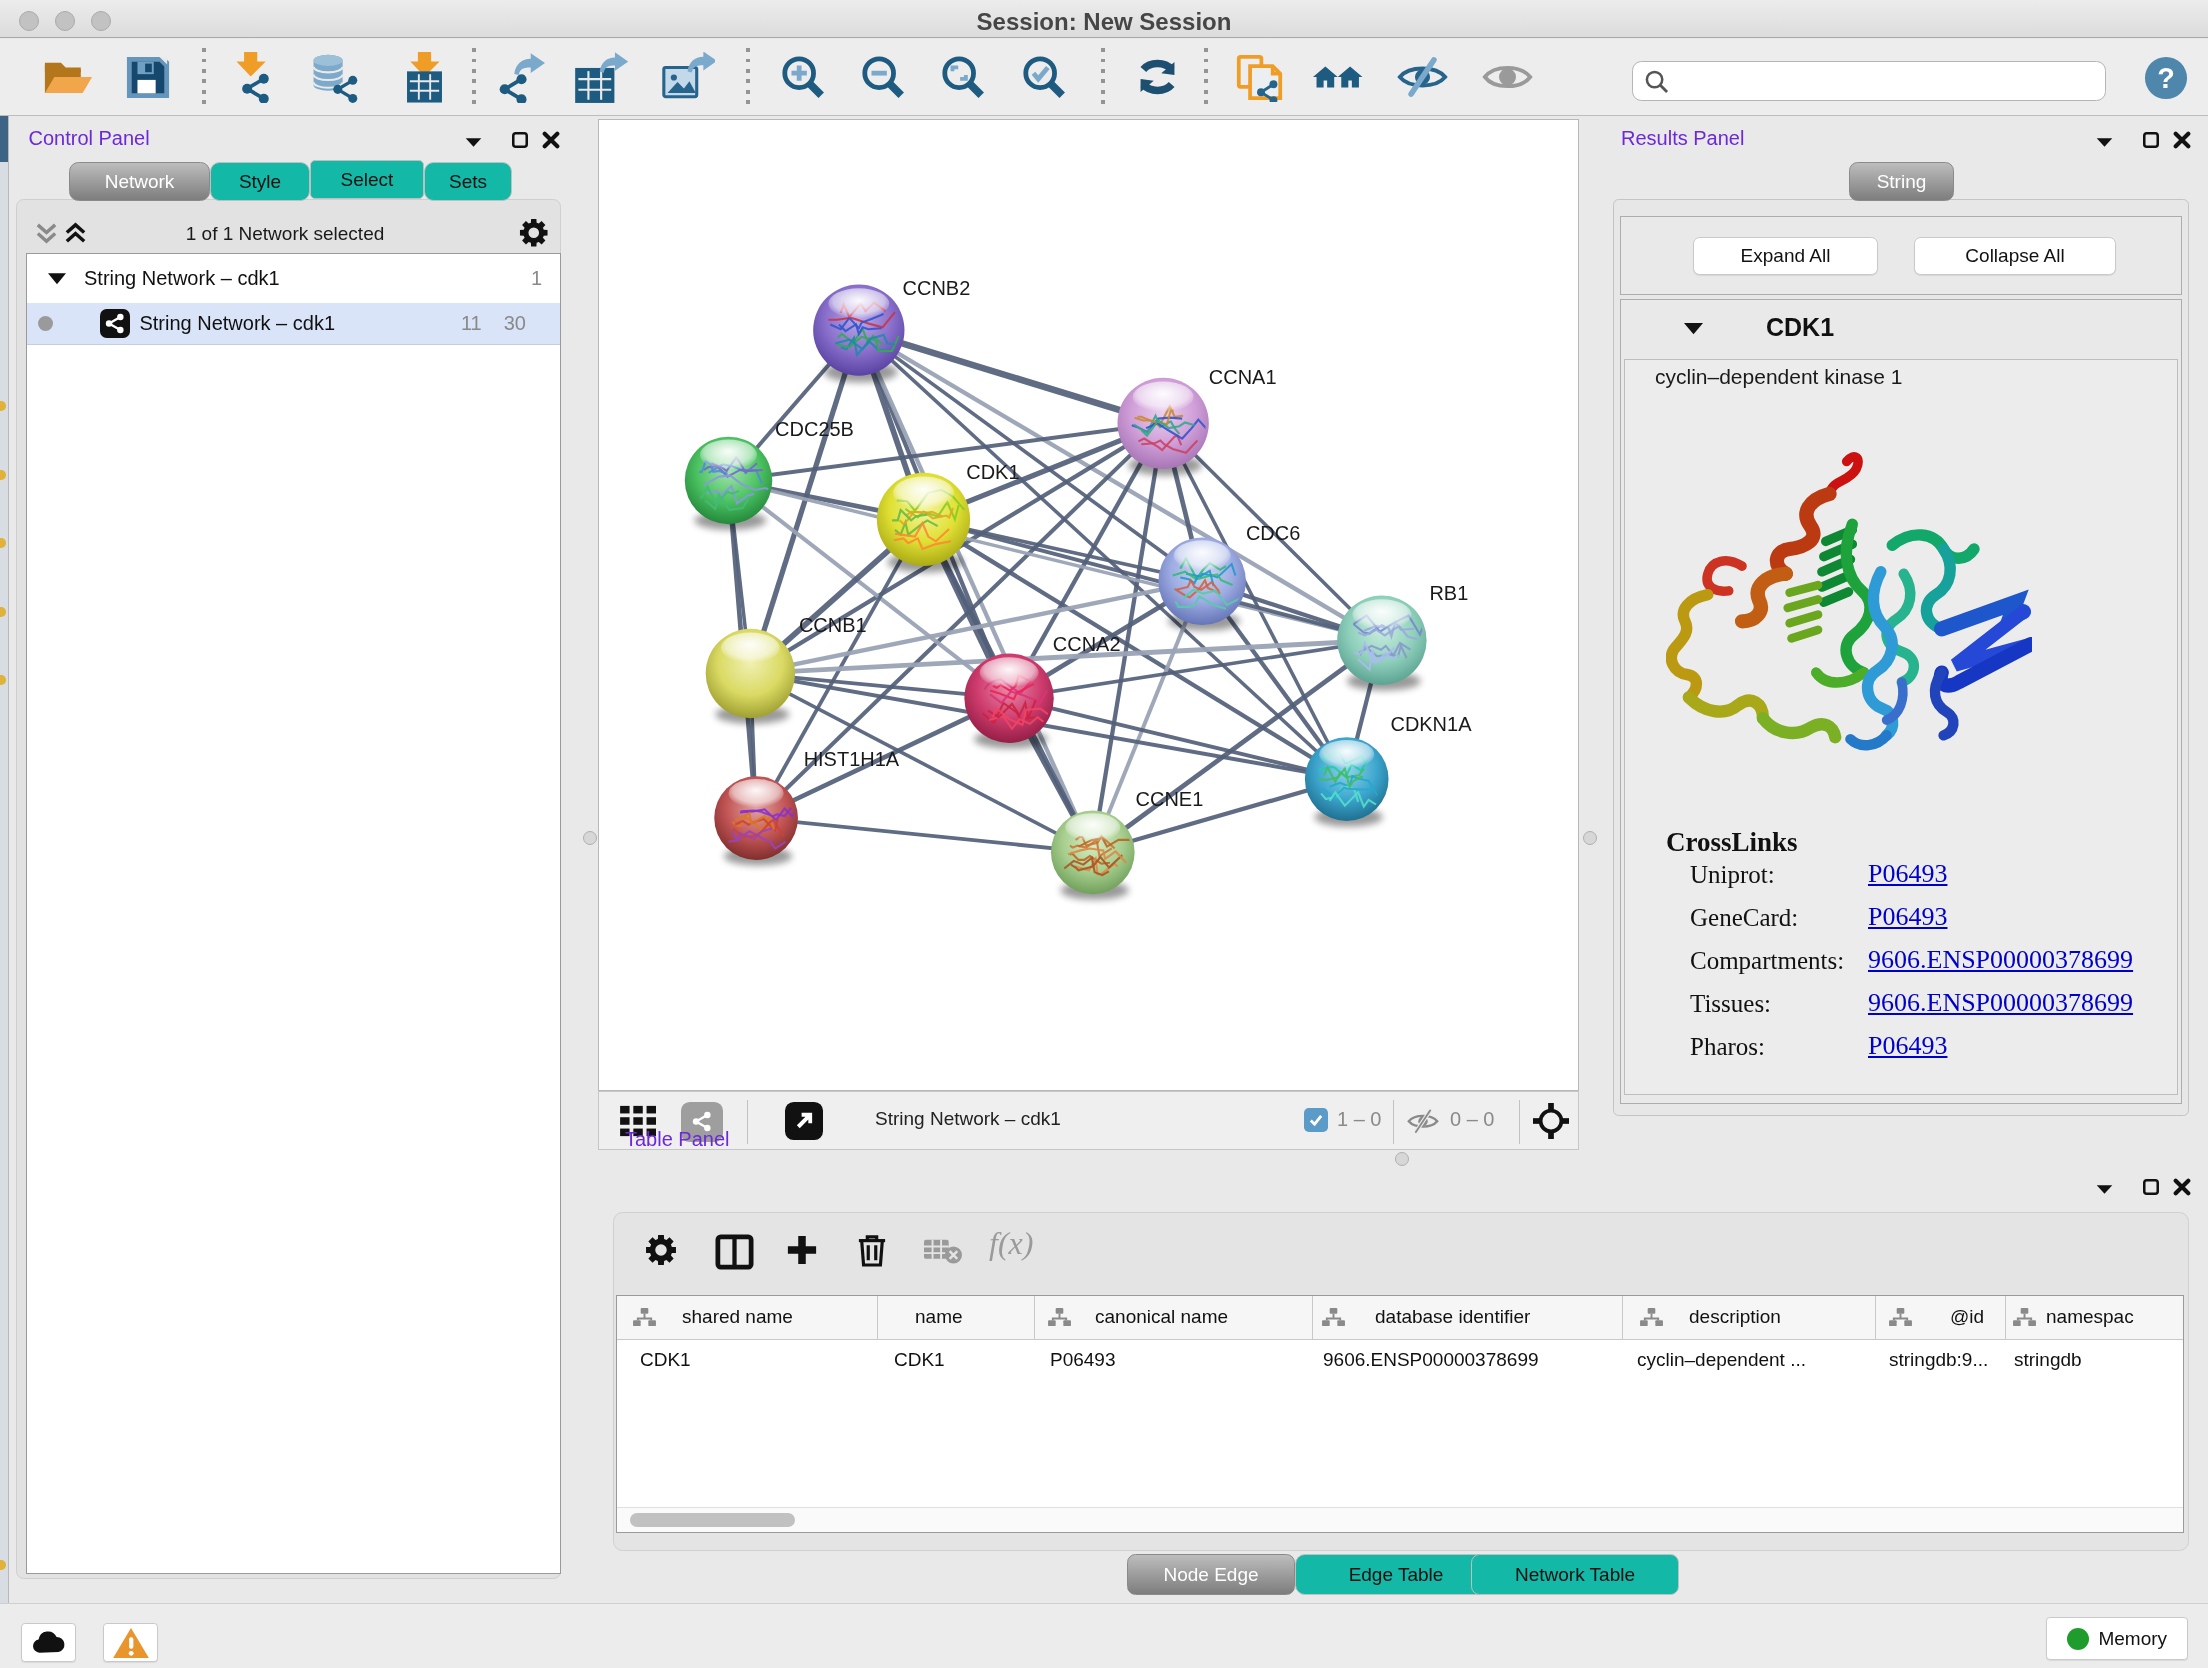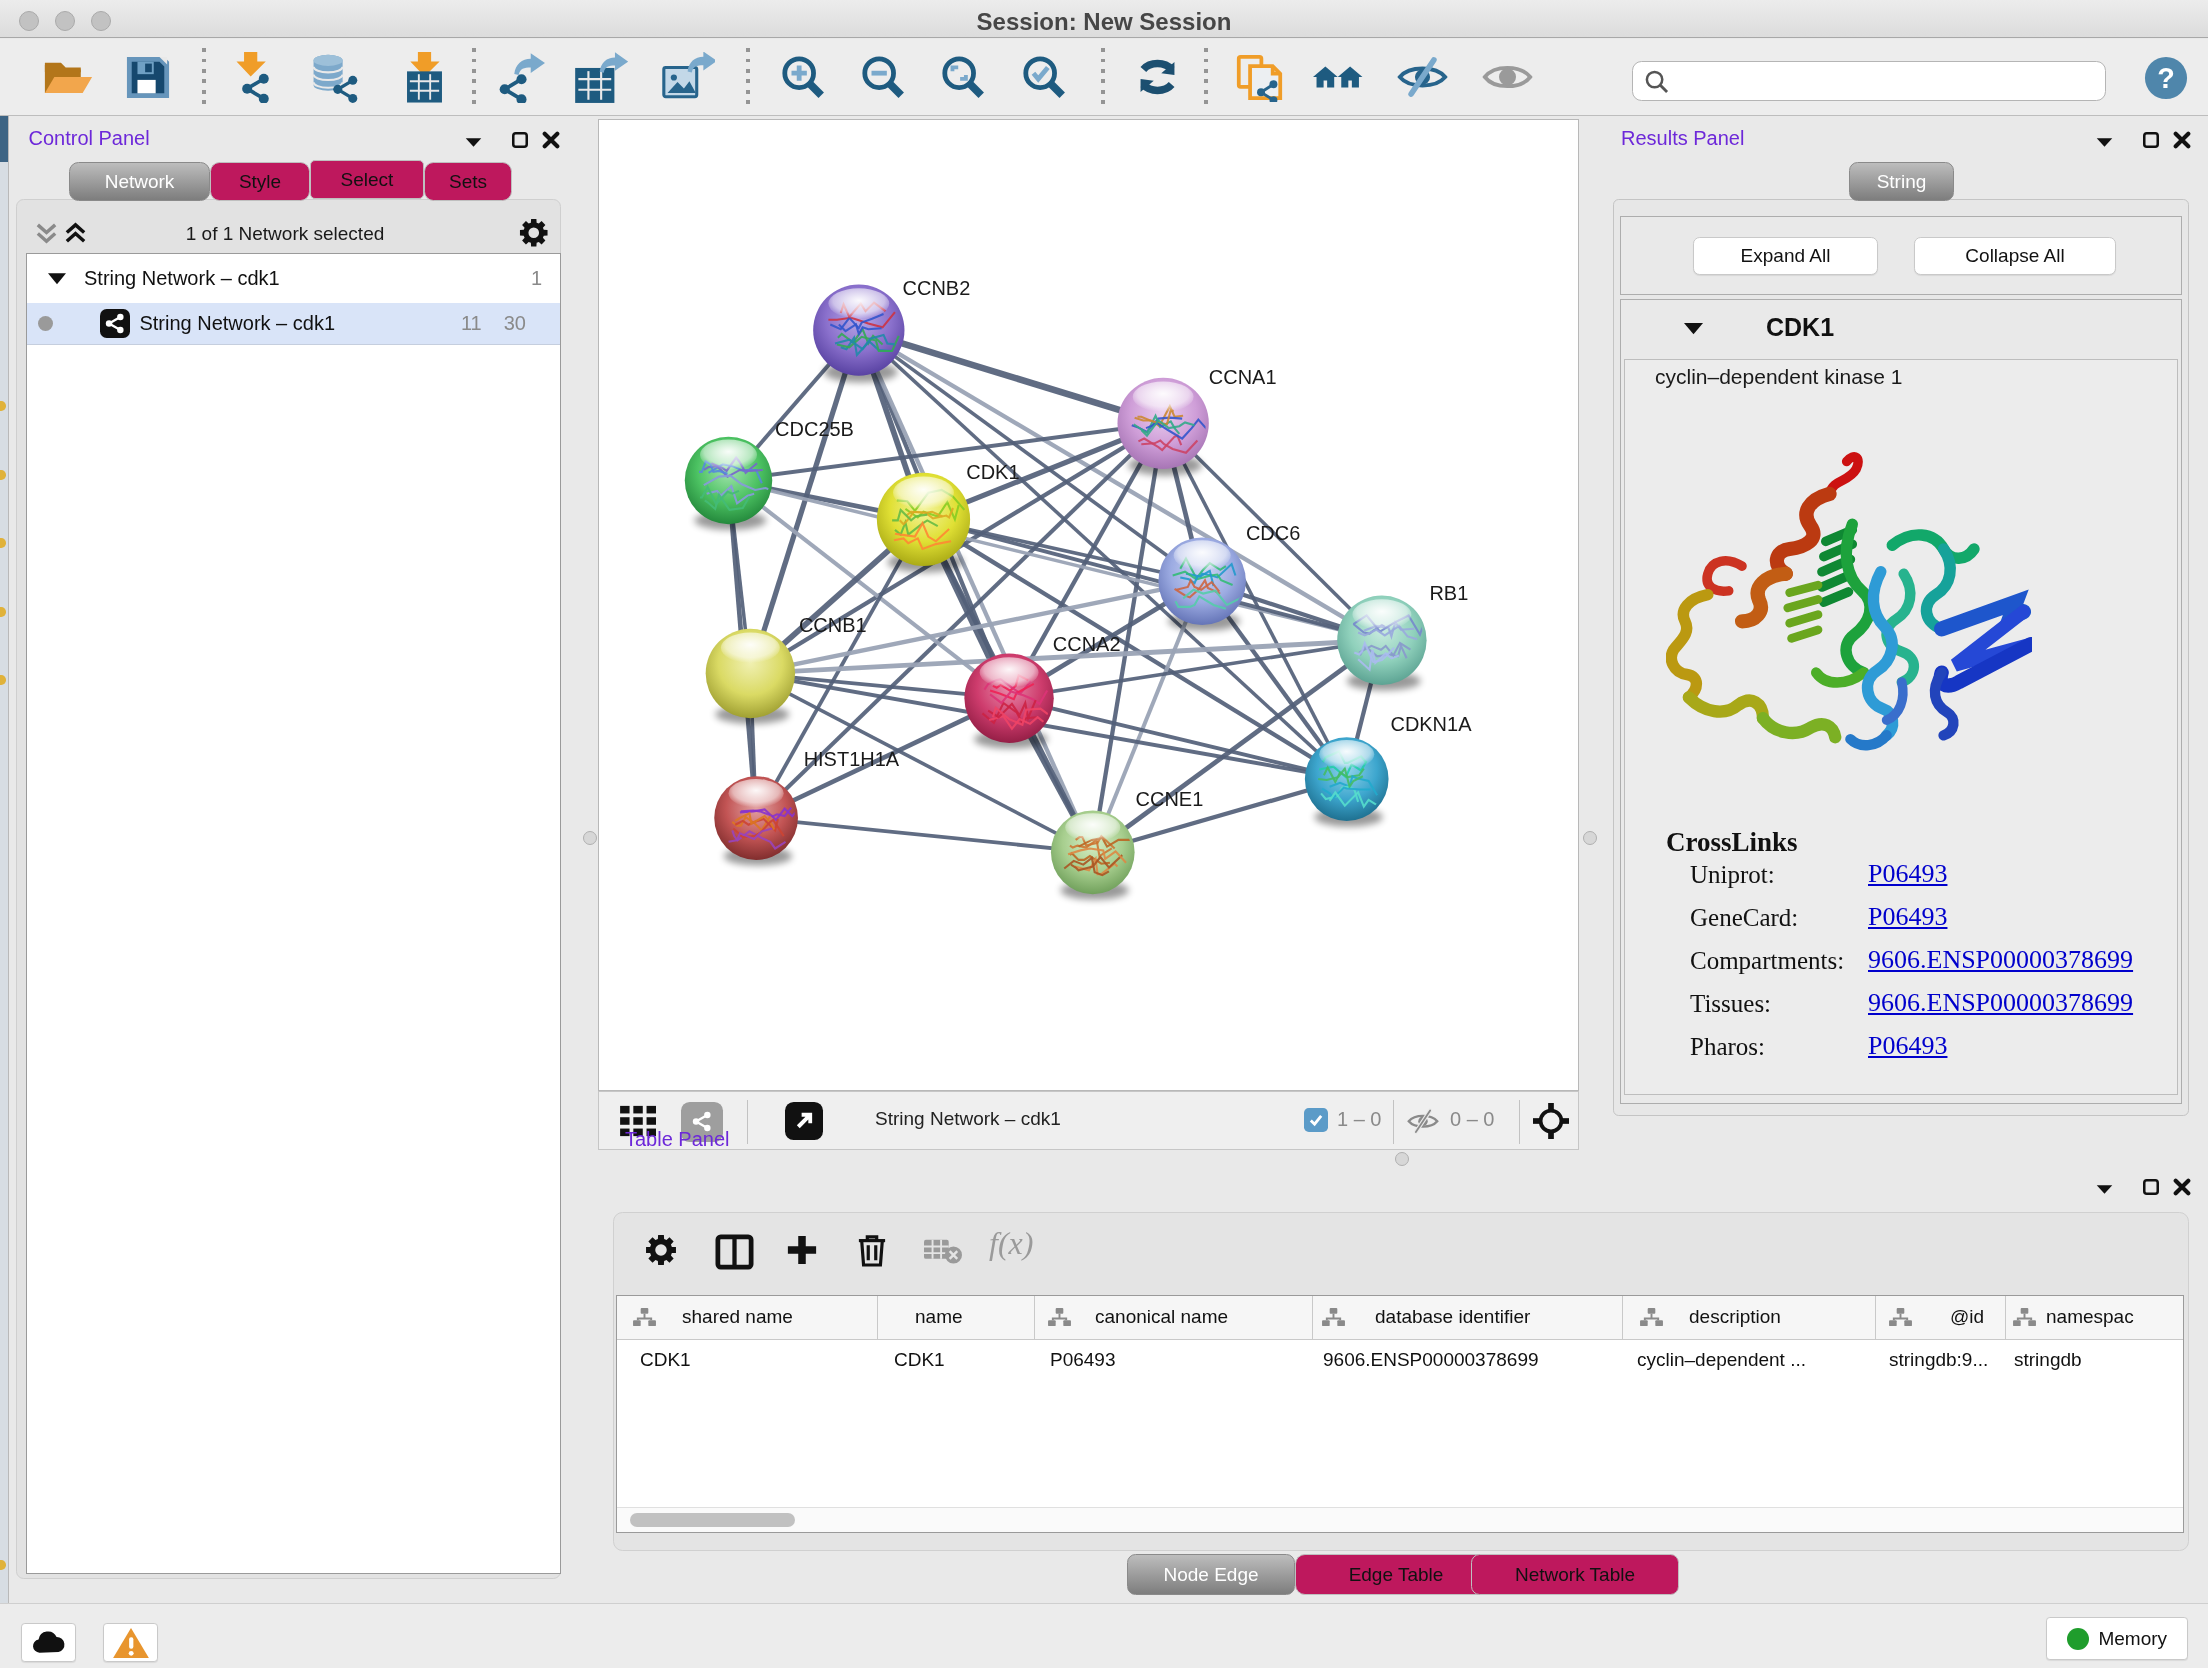--- a/index.html
+++ b/index.html
@@ -1,18 +1,18 @@
 <!DOCTYPE html>
 <html style="font-size:15px"><head><meta charset="utf-8">
 <style>
 * { margin:0; padding:0; box-sizing:border-box; }
 body { width:2208px; height:1668px; font-family:"Liberation Sans", sans-serif; background:#e9e9e9; overflow:hidden; position:relative; }
 .abs { position:absolute; }
 .hdr { font-size:20px; color:#6d28d9; }
-.tab { border:1px solid #bfbfbf; background:#be185d; color:#111; font-size:19px; display:flex; align-items:center; justify-content:center; }
+.tab { border:1px solid #bfbfbf; background:#14b8a6; color:#111; font-size:19px; display:flex; align-items:center; justify-content:center; }
 .tabsel { background:linear-gradient(#bdbdbd,#7d7d7d); color:#fff; border-color:#8a8a8a; }
 .btn { background:#fff; border:1px solid #c9c9c9; border-radius:6.7px; font-size:19px; color:#111; display:flex; align-items:center; justify-content:center; box-shadow:0 1px 1px rgba(0,0,0,0.08); }
 a.lnk { color:#0000cc; text-decoration:underline; }
 </style></head>
 <body>
 
 <div class="abs" style="left:0;top:0;width:2208px;height:38px;background:linear-gradient(#ececec,#dcdcdc);border-bottom:1px solid #a8a8a8">
   <div class="abs" style="left:19px;top:10.5px;width:20px;height:20px;border-radius:50%;background:#c2c2c2;border:1px solid #aaa"></div>
   <div class="abs" style="left:55px;top:10.5px;width:20px;height:20px;border-radius:50%;background:#c2c2c2;border:1px solid #aaa"></div>
   <div class="abs" style="left:91px;top:10.5px;width:20px;height:20px;border-radius:50%;background:#c2c2c2;border:1px solid #aaa"></div>

